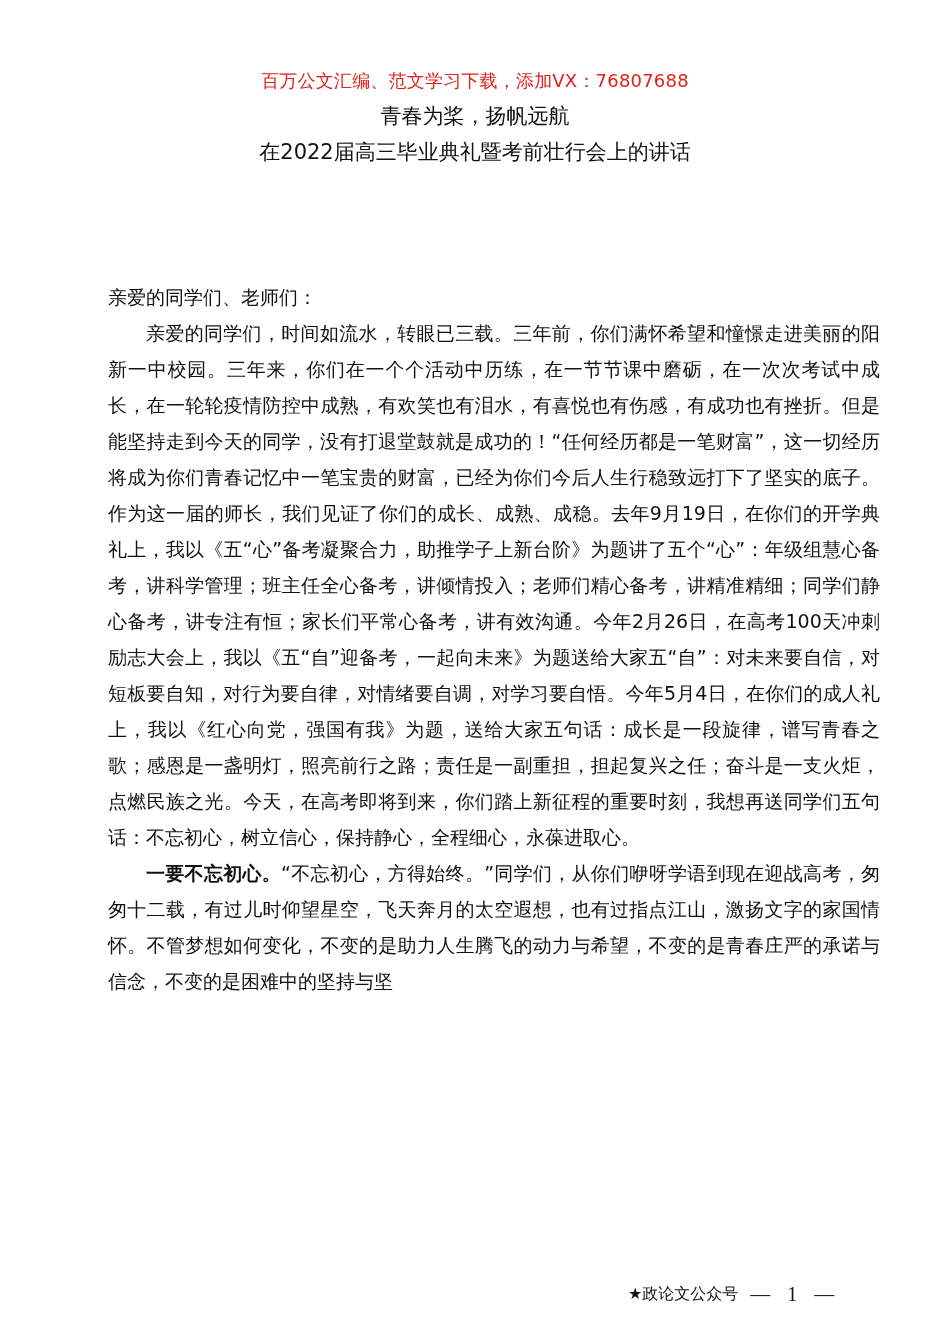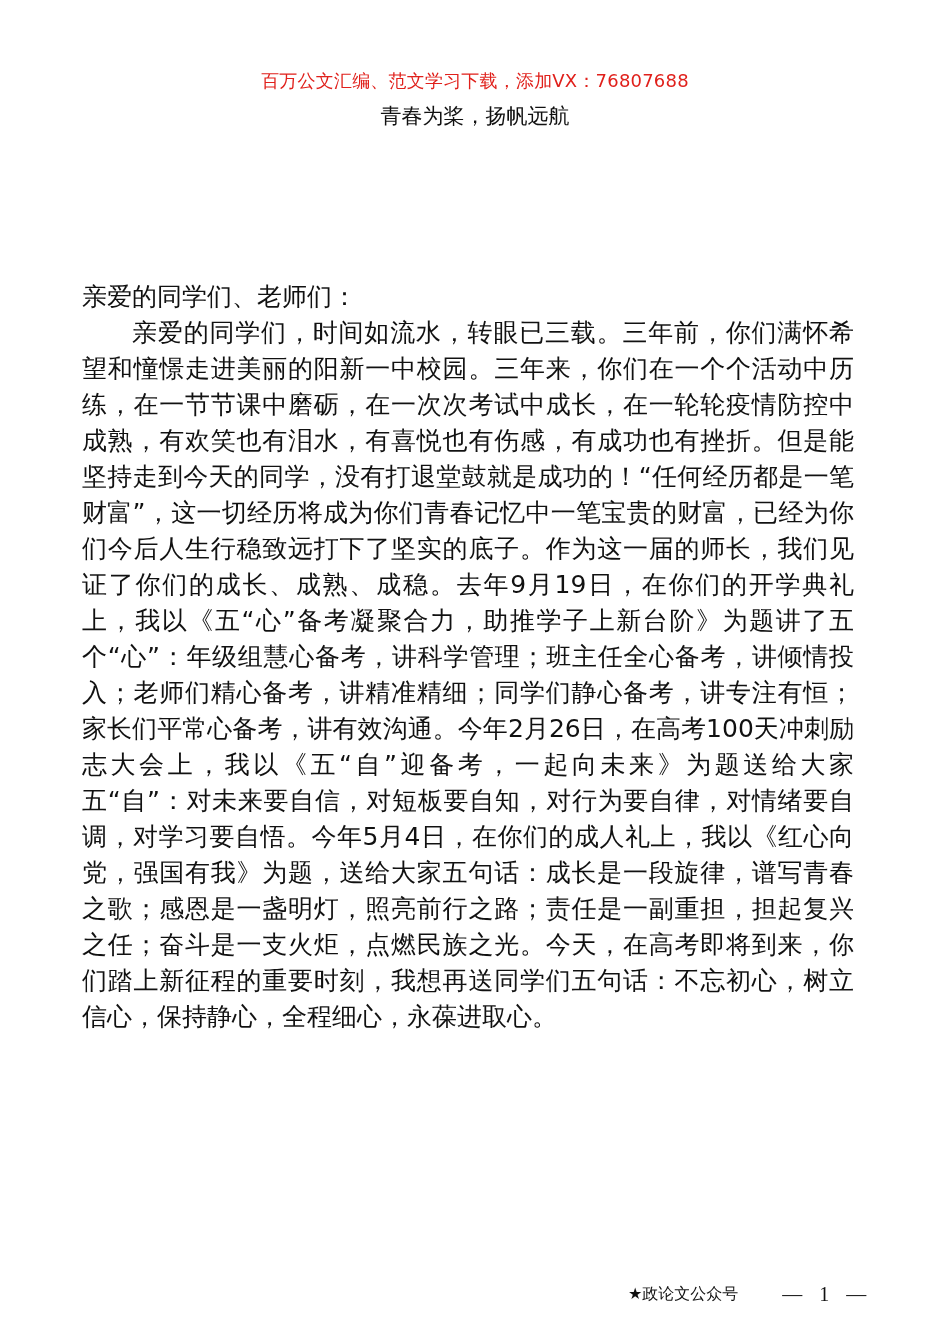--- a/index.html
+++ b/index.html
@@ -10,46 +10,48 @@
     .watermark {
       position: absolute; top: 46px; left: 0; width: 950px; text-align: center;
       font-size: 18px; color: #e0201b; letter-spacing: 0.2px; margin-top: 23px;
     }
     .title-block {
       position: absolute; top: 98px; left: 0; width: 950px; text-align: center;
       font-size: 21px; line-height: 36px;
     }
     .title-block div { height: 36px; }
     .body-text {
-      position: absolute; top: 279px; left: 82px; width: 772px;
-      font-size: 25px; line-height: 36px;
+      position: absolute; top: 279px; left: 108px; width: 772px;
+      font-size: 19px; line-height: 36px;
       text-align: justify;
     }
     .body-text p { margin: 0; }
     .body-text p.indent { text-indent: 2em; }
     .body-text .bold { font-weight: bold; }
     .footer {
       position: absolute; top: 1283px; left: 628px;
-      font-size: 16px; display: flex; align-items: center; gap: 32px;
+      font-size: 16px; display: flex; align-items: center;
     }
     .footer .pagenum {
       font-family: "Liberation Serif", serif; font-size: 20px; margin-left: 12px;
       letter-spacing: 6px;
     }
   </style>
 </head>
 <body>
 
 <div class="watermark">百万公文汇编、范文学习下载，添加VX：76807688</div>
 
 <div class="title-block">
   <div>青春为桨，扬帆远航</div>
+  <div>在2022届高三毕业典礼暨考前壮行会上的讲话</div>
 </div>
 
 <div class="body-text">
   <p>亲爱的同学们、老师们：</p>
   <p class="indent">亲爱的同学们，时间如流水，转眼已三载。三年前，你们满怀希望和憧憬走进美丽的阳新一中校园。三年来，你们在一个个活动中历练，在一节节课中磨砺，在一次次考试中成长，在一轮轮疫情防控中成熟，有欢笑也有泪水，有喜悦也有伤感，有成功也有挫折。但是能坚持走到今天的同学，没有打退堂鼓就是成功的！“任何经历都是一笔财富”，这一切经历将成为你们青春记忆中一笔宝贵的财富，已经为你们今后人生行稳致远打下了坚实的底子。作为这一届的师长，我们见证了你们的成长、成熟、成稳。去年9月19日，在你们的开学典礼上，我以《五“心”备考凝聚合力，助推学子上新台阶》为题讲了五个“心”：年级组慧心备考，讲科学管理；班主任全心备考，讲倾情投入；老师们精心备考，讲精准精细；同学们静心备考，讲专注有恒；家长们平常心备考，讲有效沟通。今年2月26日，在高考100天冲刺励志大会上，我以《五“自”迎备考，一起向未来》为题送给大家五“自”：对未来要自信，对短板要自知，对行为要自律，对情绪要自调，对学习要自悟。今年5月4日，在你们的成人礼上，我以《红心向党，强国有我》为题，送给大家五句话：成长是一段旋律，谱写青春之歌；感恩是一盏明灯，照亮前行之路；责任是一副重担，担起复兴之任；奋斗是一支火炬，点燃民族之光。今天，在高考即将到来，你们踏上新征程的重要时刻，我想再送同学们五句话：不忘初心，树立信心，保持静心，全程细心，永葆进取心。</p>
+  <p class="indent"><span class="bold">一要不忘初心。</span><span>“不忘初心，方得始终。”同学们，从你们咿呀学语到现在迎战高考，匆匆十二载，有过儿时仰望星空，飞天奔月的太空遐想，也有过指点江山，激扬文字的家国情怀。不管梦想如何变化，不变的是助力人生腾飞的动力与希望，不变的是青春庄严的承诺与信念，不变的是困难中的坚持与坚</span></p>
 </div>
 
 <div class="footer">
   <span>★政论文公众号</span>
   <span class="pagenum">— 1 —</span>
 </div>
 
 </body></html>

